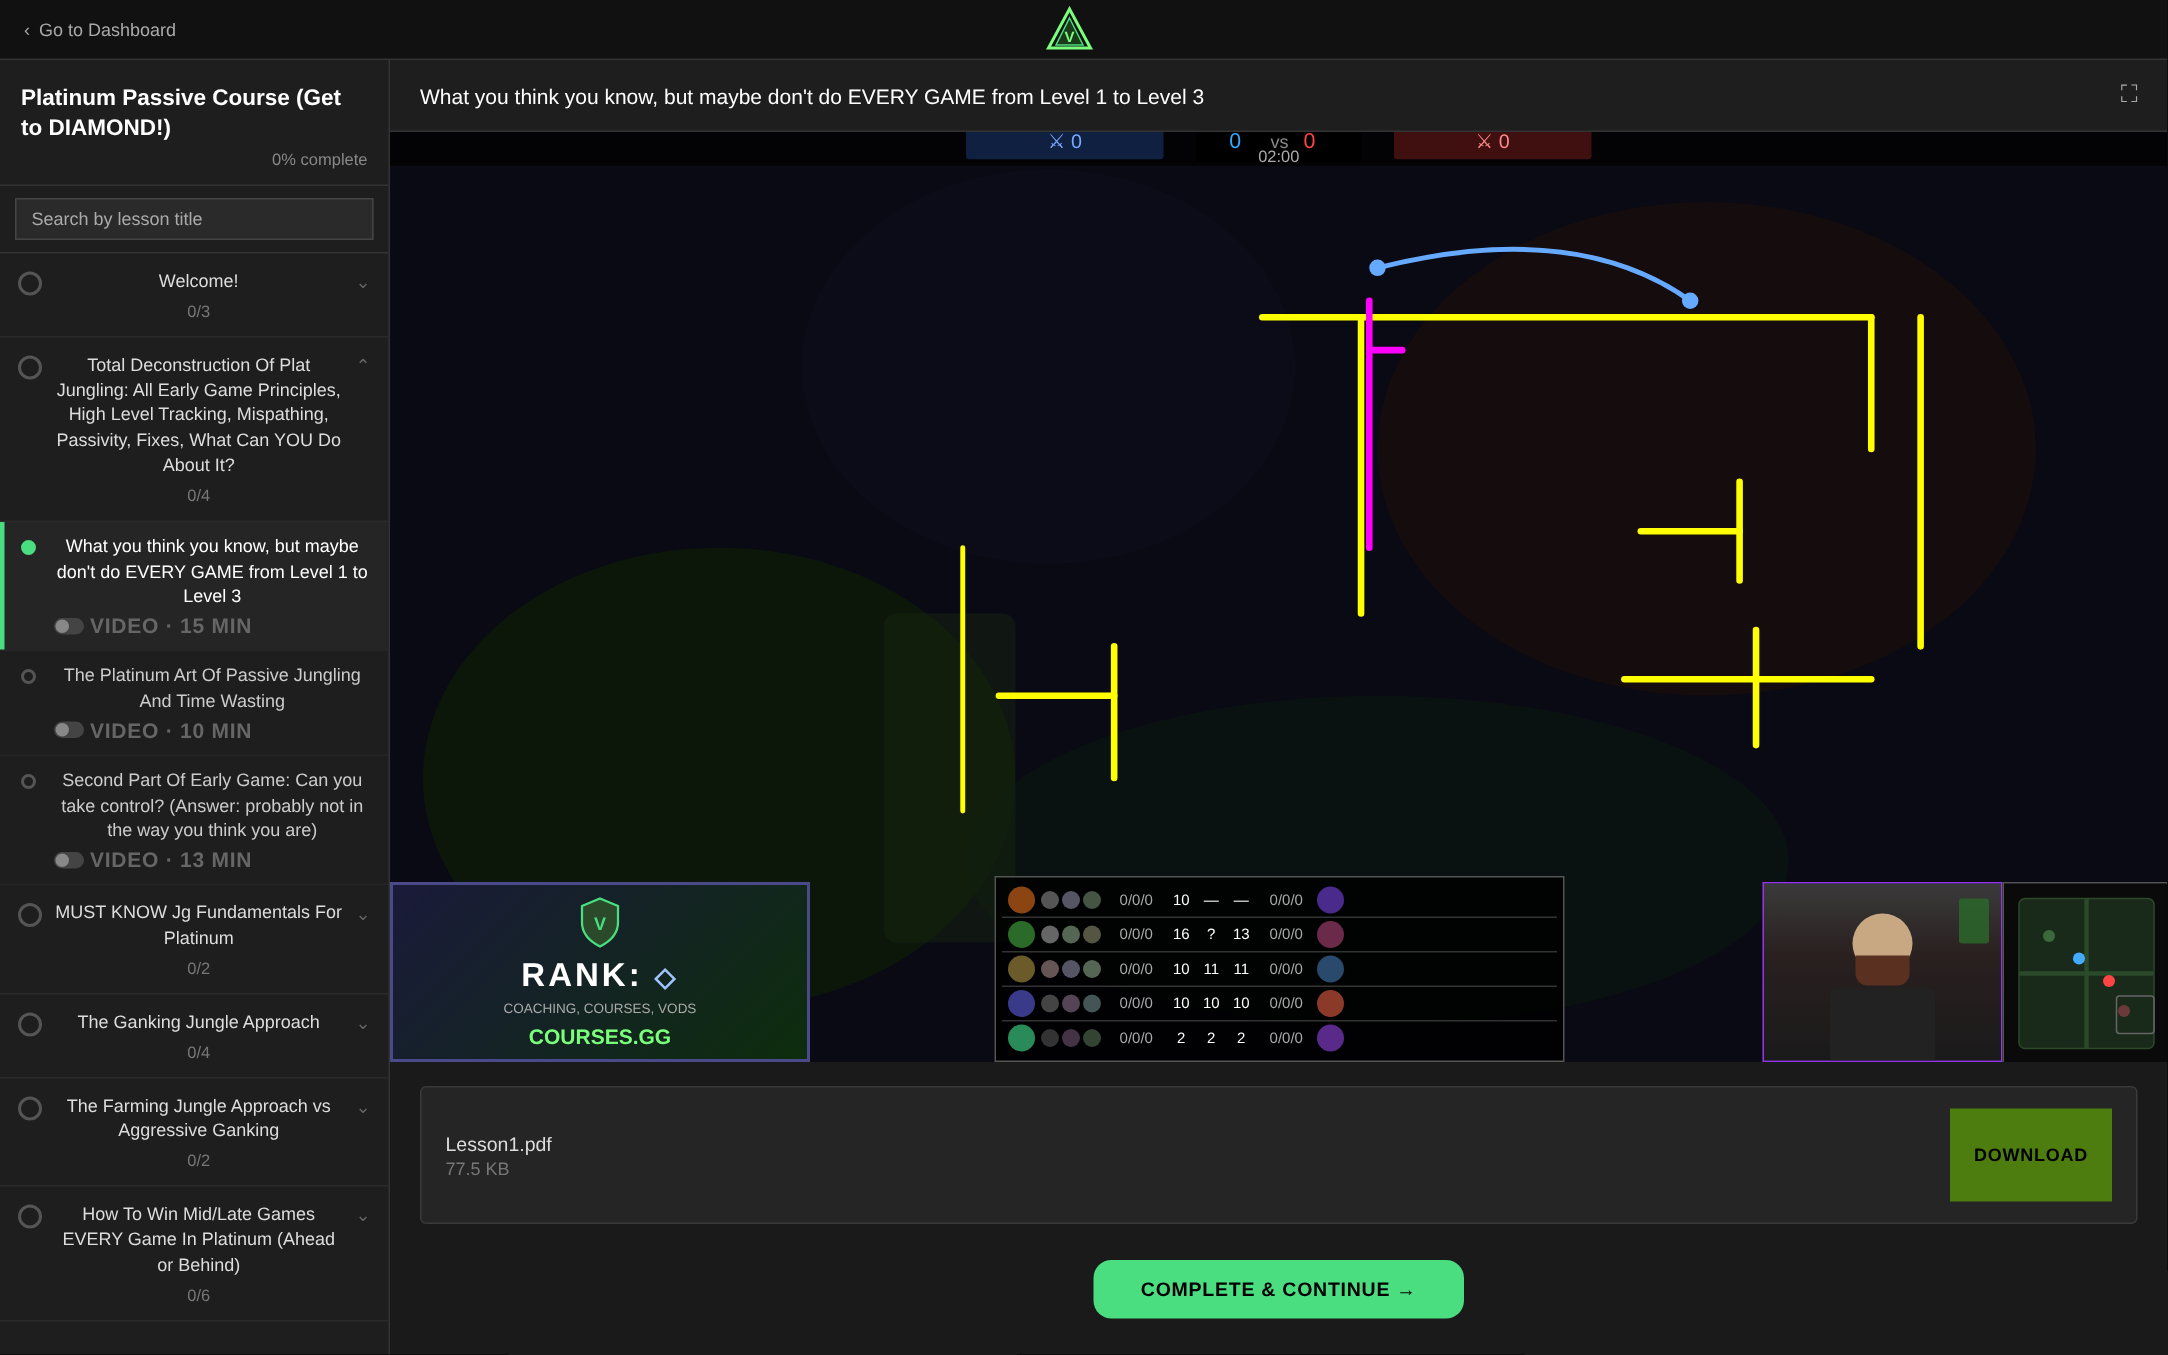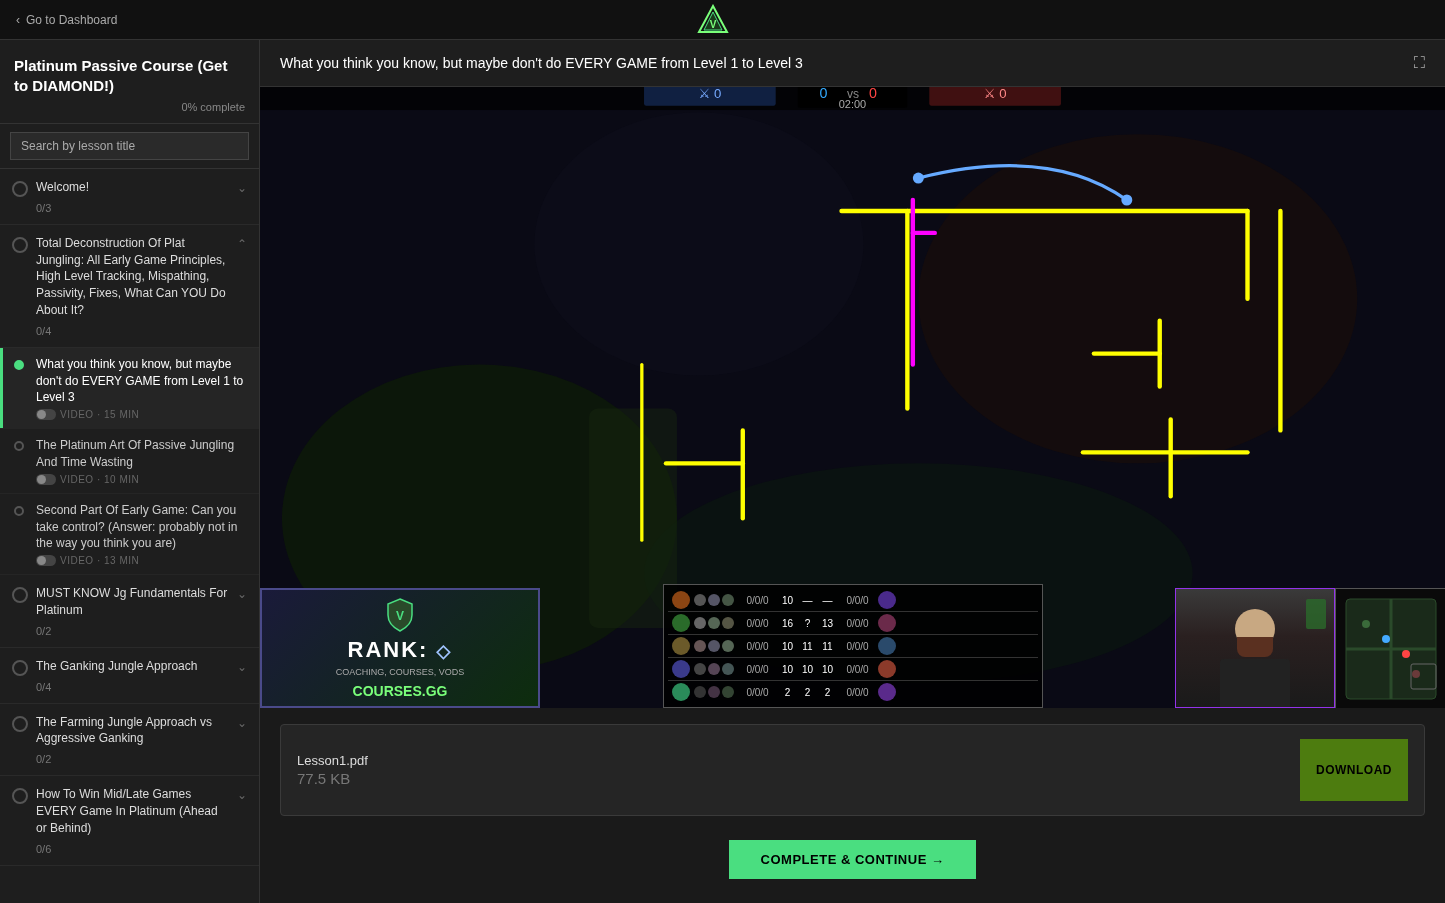--- a/index.html
+++ b/index.html
@@ -78,20 +78,21 @@
       border: 1px solid #444;
       padding: 6px 10px;
       font-size: 12px;
       appearance: none;
       cursor: pointer;
     }
     .sidebar-scroll {
       flex: 1;
       overflow-y: auto;
       overflow-x: hidden;
+      text-align: center;
     }
     .sidebar-scroll::-webkit-scrollbar { width: 6px; }
     .sidebar-scroll::-webkit-scrollbar-track { background: #1a1a1a; }
     .sidebar-scroll::-webkit-scrollbar-thumb { background: #444; border-radius: 3px; }
 
     
     .section-header {
       display: flex;
       align-items: flex-start;
       padding: 10px 12px;
@@ -182,23 +183,24 @@
       width: 9px;
       height: 9px;
       background: #888;
       border-radius: 50%;
       position: absolute;
       top: 1px;
       left: 1px;
     }
     .lesson-type {
       color: #666;
-      font-size: 10px;
+      font-size: 14px;
       text-transform: uppercase;
       letter-spacing: 0.5px;
+      font-weight: bold;
     }
 
     
     .content-area {
       flex: 1;
       display: flex;
       flex-direction: column;
       overflow: hidden;
       position: relative;
     }
@@ -370,21 +372,21 @@
       justify-content: space-between;
       margin-bottom: 16px;
     }
     .download-info {}
     .download-filename {
       color: #ddd;
       font-size: 13px;
     }
     .download-size {
       color: #777;
-      font-size: 15px;
+      font-size: 12px;
       margin-top: 2px;
     }
     .download-btn {
       background: #4d7c0f;
       color: #000;
       border: none;
       padding: 24px 16px;
       font-size: 12px;
       font-weight: bold;
       cursor: pointer;
@@ -397,21 +399,21 @@
       padding: 8px 0;
     }
     .complete-btn {
       background: #4ade80;
       color: #000;
       border: none;
       padding: 12px 32px;
       font-size: 13px;
       font-weight: bold;
       cursor: pointer;
-      border-radius: 0;
+      border-radius: 12px;
       letter-spacing: 0.5px;
     }
   </style>
 </head>
 <body>
 
 <div class="top-nav">
   <div class="top-nav-left">
     <span>‹</span>
     <span>Go to Dashboard</span>

